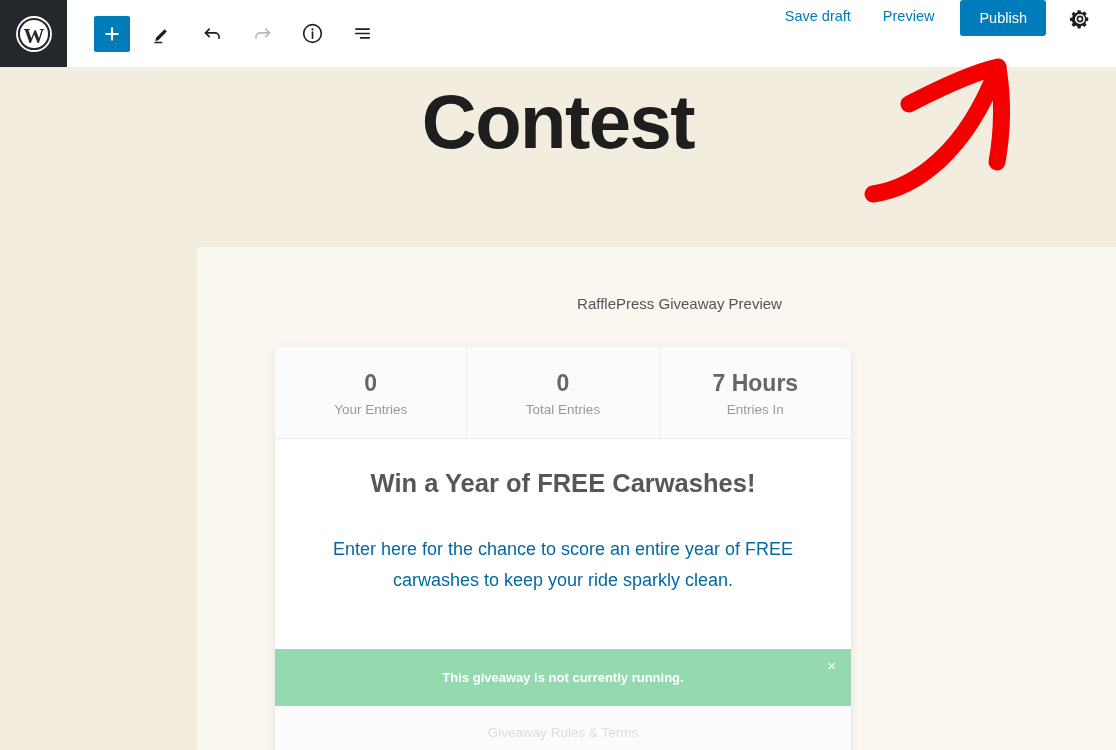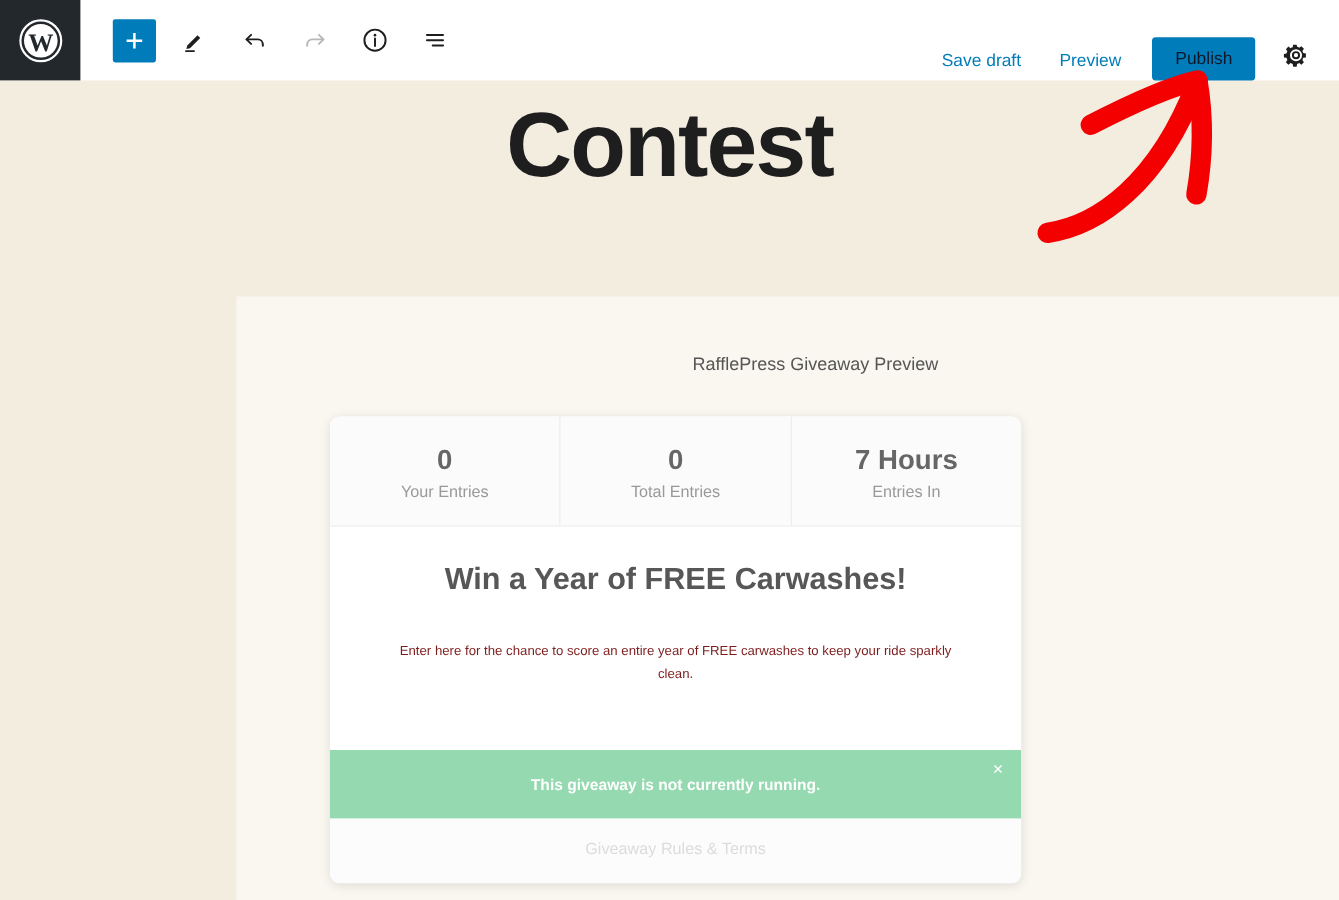--- a/index.html
+++ b/index.html
@@ -70,39 +70,39 @@
     border: none;
     padding: 0;
   }
   .tool-icon svg { display: block; }
   .tool-icon.disabled { cursor: default; }
 
   .header-spacer { flex: 1 1 auto; }
 
   .header-right-tools {
     display: flex;
-    align-items: flex-end;
+    align-items: flex-start;
     gap: 0;
     padding-right: 16px;
   }
 
   .text-btn {
     background: none;
     border: none;
     color: #007cba;
     font-family: "Liberation Sans", sans-serif;
     font-size: 14.5px;
     padding: 8px 16px;
     cursor: pointer;
     white-space: nowrap;
   }
 
   .publish-btn {
     background: #007cba;
-    color: #0f172a;
+    color: #ffffff;
     border: none;
     border-radius: 3px;
     font-family: "Liberation Sans", sans-serif;
     font-size: 14.5px;
     padding: 10px 19px;
     margin-left: 10px;
     cursor: pointer;
     white-space: nowrap;
   }
 
@@ -211,22 +211,22 @@
 
   .giveaway-headline {
     font-size: 25.5px;
     font-weight: bold;
     color: #575757;
     line-height: 1.3;
     margin-bottom: 34px;
   }
 
   .giveaway-desc {
-    font-size: 11px;
-    color: #7f1d1d;
+    font-size: 18px;
+    color: #0369a1;
     line-height: 1.7;
   }
 
   .notice-bar {
     position: relative;
     background: #95d9b0;
     padding: 21px 16px;
     text-align: center;
   }
 

